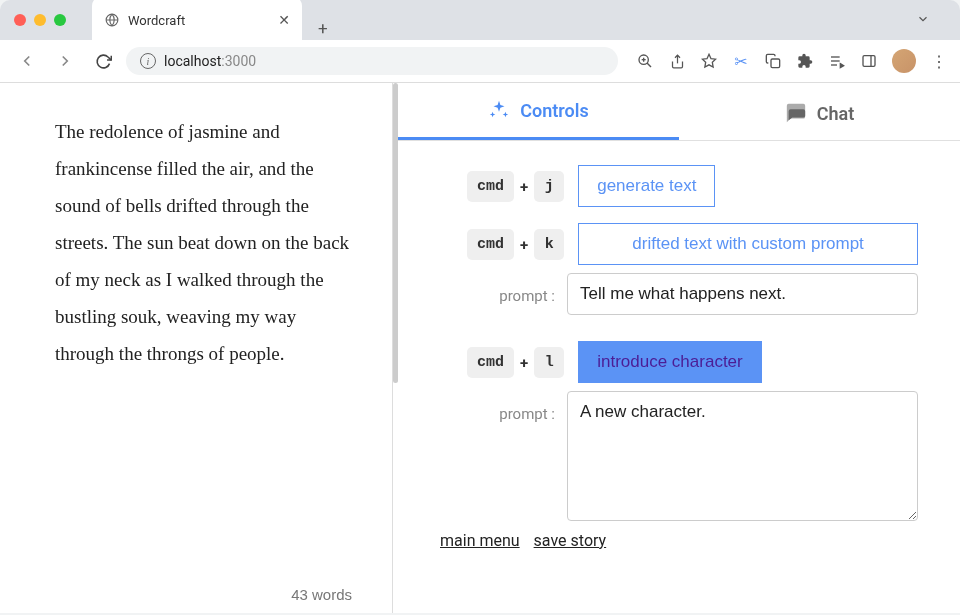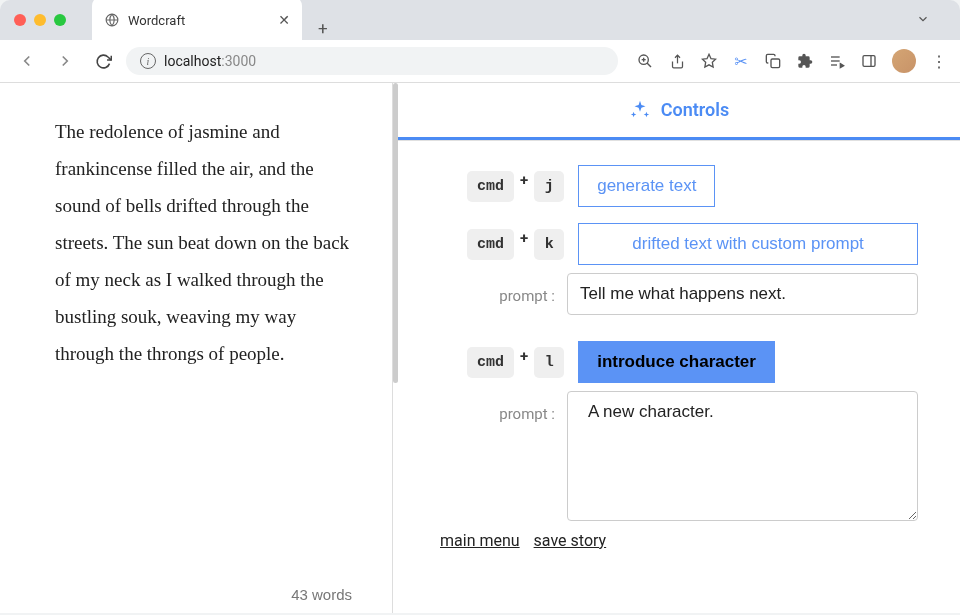--- a/index.html
+++ b/index.html
@@ -35,40 +35,40 @@
     .content { display: flex; height: calc(615px - 40px - 45px); background: #fff; }
     .editor-pane { width: 392px; padding: 30px 40px 20px 55px; position: relative; overflow-y: auto; }
     .editor-text { font-family: Georgia, "Times New Roman", serif; font-size: 19px; line-height: 1.95; color: #222; }
     .word-count { position: absolute; right: 40px; bottom: 10px; color: #777; font-size: 15px; font-family: Arial, sans-serif; }
     .divider { width: 6px; background: transparent; position: relative; }
     .divider::before { content: ''; position: absolute; left: 0; top: 0; width: 1px; height: 100%; background: #ddd; }
     .scroll-thumb { position: absolute; left: 1px; top: 0; width: 5px; height: 300px; background: #ccc; border-radius: 3px; }
     
     .controls-pane { flex: 1; display: flex; flex-direction: column; overflow-y: auto; }
     .tabs-header { display: flex; border-bottom: 1px solid #e0e0e0; }
-    .ctrl-tab { flex: 1; display: flex; align-items: flex-start; justify-content: center; gap: 10px; padding: 16px 0; font-size: 18px; font-weight: 600; cursor: pointer; color: #666; }
+    .ctrl-tab { flex: 1; display: flex; align-items: flex-end; justify-content: center; gap: 10px; padding: 16px 0; font-size: 18px; font-weight: 600; cursor: pointer; color: #666; }
     .ctrl-tab.active { color: #4b8bf4; border-bottom: 3px solid #4b8bf4; }
     .ctrl-tab-icon { width: 22px; height: 22px; display: flex; align-items: center; justify-content: center; }
     
     .controls-body { padding: 24px 42px 10px 42px; }
     .control-row { display: flex; align-items: flex-start; gap: 14px; margin-bottom: 16px; }
-    .shortcut { display: flex; align-items: flex-start; gap: 6px; padding-top: 6px; padding-left: 27px; }
+    .shortcut { display: flex; align-items: center; gap: 6px; padding-top: 6px; padding-left: 27px; }
     .key { background: #efefef; border-radius: 5px; padding: 7px 10px; font-family: "Courier New", Courier, monospace; font-size: 15px; font-weight: bold; color: #333; min-width: 30px; text-align: center; }
     .plus { color: #333; font-size: 15px; font-weight: bold; }
     .action-area { flex: 1; display: flex; flex-direction: column; gap: 6px; }
     .action-btn { border: 1.5px solid #5b93f5; background: #fff; color: #5b93f5; border-radius: 0; padding: 10px 18px; font-size: 17px; font-family: Arial, sans-serif; cursor: pointer; display: inline-block; text-align: center; }
     .action-btn.wide { display: block; width: 100%; text-align: center; }
-    .action-btn.filled { background: #5b93f5; color: #000000; border-color: #5b93f5; font-weight: bold; }
+    .action-btn.filled { background: #5b93f5; color: #4c1d95; border-color: #5b93f5; }
     .btn-row { display: flex; }
     
     .prompt-label { color: #888; font-size: 15px; padding-top: 14px; white-space: nowrap; }
     .prompt-row { display: flex; align-items: flex-start; gap: 12px; margin-bottom: 6px; }
     .prompt-spacer { width: 115px; flex-shrink: 0; display: flex; justify-content: flex-end; }
     .prompt-input { flex: 1; border: 1px solid #ccc; border-radius: 4px; padding: 10px 12px; font-size: 17px; font-family: Arial, sans-serif; color: #222; outline: none; }
-    .prompt-textarea { flex: 1; border: 1px solid #ccc; border-radius: 4px; padding: 10px 20px; font-size: 17px; font-family: Arial, sans-serif; color: #222; min-height: 130px; resize: vertical; outline: none; }
+    .prompt-textarea { flex: 1; border: 1px solid #ccc; border-radius: 4px; padding: 10px 12px; font-size: 17px; font-family: Arial, sans-serif; color: #222; min-height: 130px; resize: vertical; outline: none; }
     .hint-row { display: flex; gap: 12px; margin-bottom: 20px; font-size: 15px; }
     .hint-text { color: #666; }
     .hint-link { color: #4b8bf4; text-decoration: underline; cursor: pointer; }
     
     .footer-links { display: flex; gap: 14px; padding: 4px 0; font-size: 16px; }
     .footer-link { color: #222; text-decoration: underline; cursor: pointer; }
   </style>
 </head>
 <body>
 
@@ -181,20 +181,29 @@
   <div class="controls-pane">
     <div class="tabs-header">
       <div class="ctrl-tab active">
         <span class="ctrl-tab-icon">
           <svg width="22" height="22" viewBox="0 0 24 24" fill="#4b8bf4">
               <path d="M12 2l1.5 4.5L18 8l-4.5 1.5L12 14l-1.5-4.5L6 8l4.5-1.5L12 2zM5 14l.8 2.2L8 17l-2.2.8L5 20l-.8-2.2L2 17l2.2-.8L5 14zM19 14l.8 2.2L22 17l-2.2.8L19 20l-.8-2.2L16 17l2.2-.8L19 14z"></path>
             </svg>
         </span>
         <span>Controls</span>
       </div>
+      <div class="ctrl-tab">
+        <span class="ctrl-tab-icon">
+          <svg width="22" height="22" viewBox="0 0 24 24" fill="#666">
+              <path d="M20 2H4a2 2 0 00-2 2v18l4-4h14a2 2 0 002-2V4a2 2 0 00-2-2z" opacity="0.55"></path>
+              <path d="M22 6H8a2 2 0 00-2 2v10l4-3h12a2 2 0 002-2V8a2 2 0 00-2-2z" transform="translate(-2 2)"></path>
+            </svg>
+        </span>
+        <span>Chat</span>
+      </div>
     </div>
 
     <div class="controls-body">
 
       <div class="control-row">
         <div class="shortcut">
           <span class="key">cmd</span>
           <span class="plus">+</span>
           <span class="key">j</span>
         </div>

